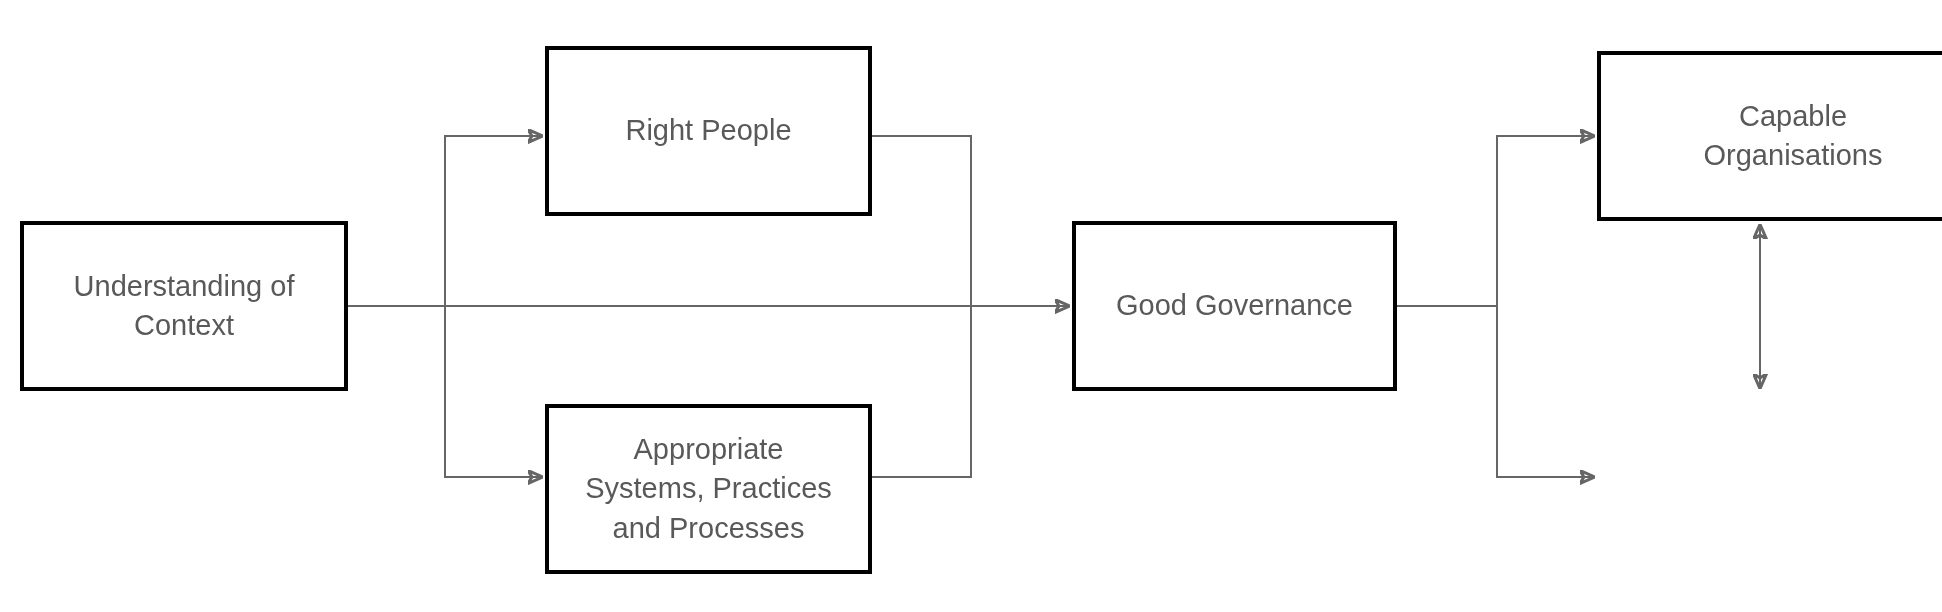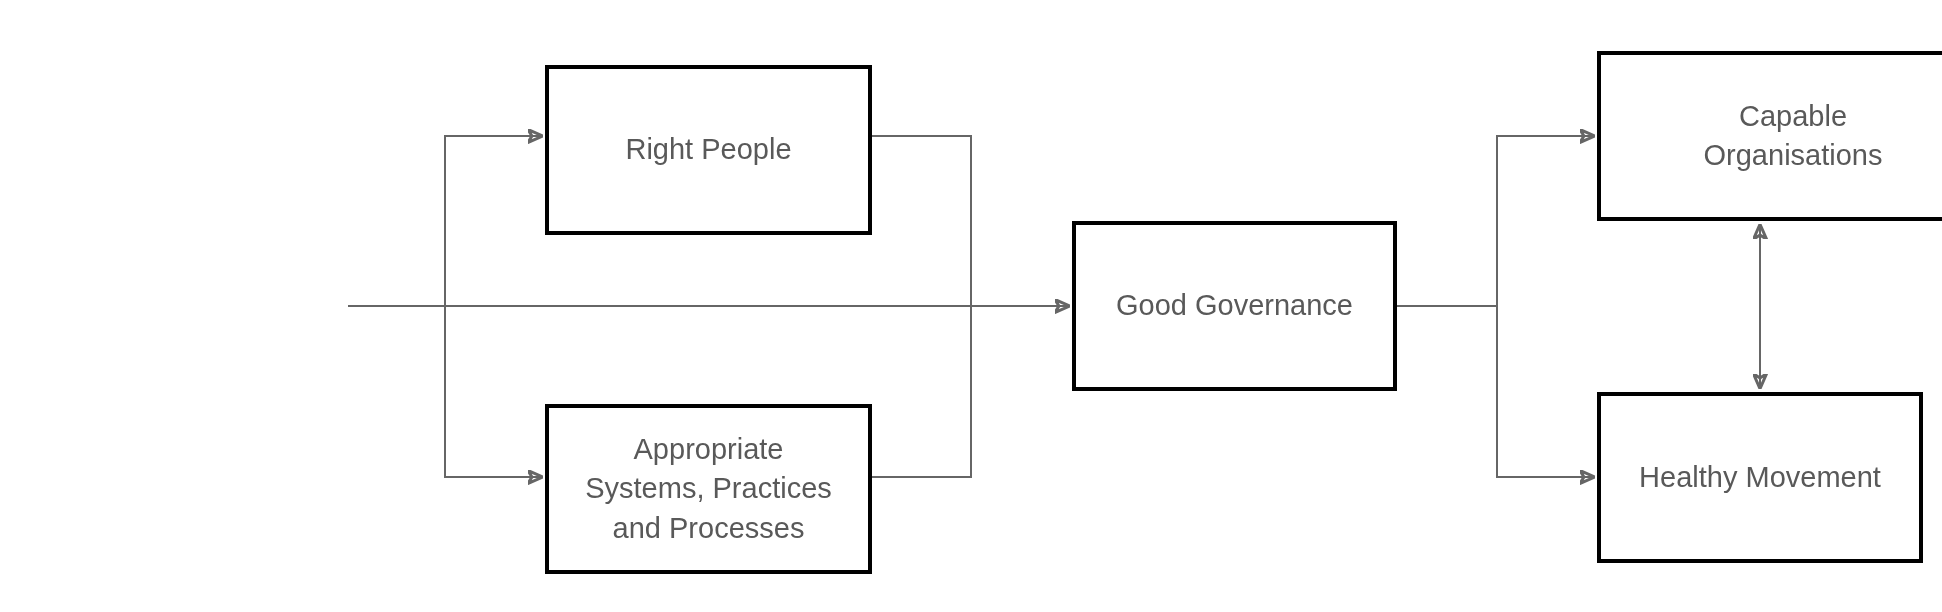--- a/index.html
+++ b/index.html
@@ -42,21 +42,21 @@
     align-items: center;
     justify-content: center;
     text-align: center;
     color: var(--text);
     font-size: 29px;
     line-height: 1.35;
     white-space: pre-line;
   }
 
   .node-understanding   { left: 20px;   top: 221px; width: 328px; height: 170px; }
-  .node-right-people    { left: 545px;  top: 65px;  width: 327px; height: 170px; }
+  .node-right-people    { left: 545px;  top: 46px;  width: 327px; height: 170px; }
   .node-systems         { left: 545px;  top: 392px; width: 327px; height: 170px; margin-top: 12px; }
   .node-governance      { left: 1072px; top: 221px; width: 325px; height: 170px; text-align: center; }
   .node-capable         { left: 1597px; top: 51px;  width: 376px; height: 170px; padding-left: 16px; }
   .node-healthy         { left: 1597px; top: 392px; width: 326px; height: 171px; }
 </style>
 </head>
 <body>
 
 <div class="canvas">
 
@@ -79,37 +79,38 @@
 
     <path d="M 1397 306 L 1497 306"></path>
 
     <path d="M 1497 306 L 1497 136 L 1594 136" marker-end="url(#arrow)"></path>
 
     <path d="M 1497 306 L 1497 477 L 1594 477" marker-end="url(#arrow)"></path>
 
     <path d="M 1760 225 L 1760 388" marker-start="url(#arrow)" marker-end="url(#arrow)"></path>
   </svg>
 
+  <div class="node node-understanding">
+    <span>Understanding of
+Context</span>
+  </div>
 
   <div class="node node-right-people">
     <span>Right People</span>
   </div>
 
   <div class="node node-systems">
     <span>Appropriate
 Systems, Practices
 and Processes</span>
   </div>
 
   <div class="node node-governance">
     <span>Good Governance</span>
   </div>
 
   <div class="node node-capable">
     <span>Capable
 Organisations</span>
   </div>
 
-  <div class="node node-healthy">
-    <span>Healthy Movement</span>
-  </div>
 
 </div>
 
 </body></html>

